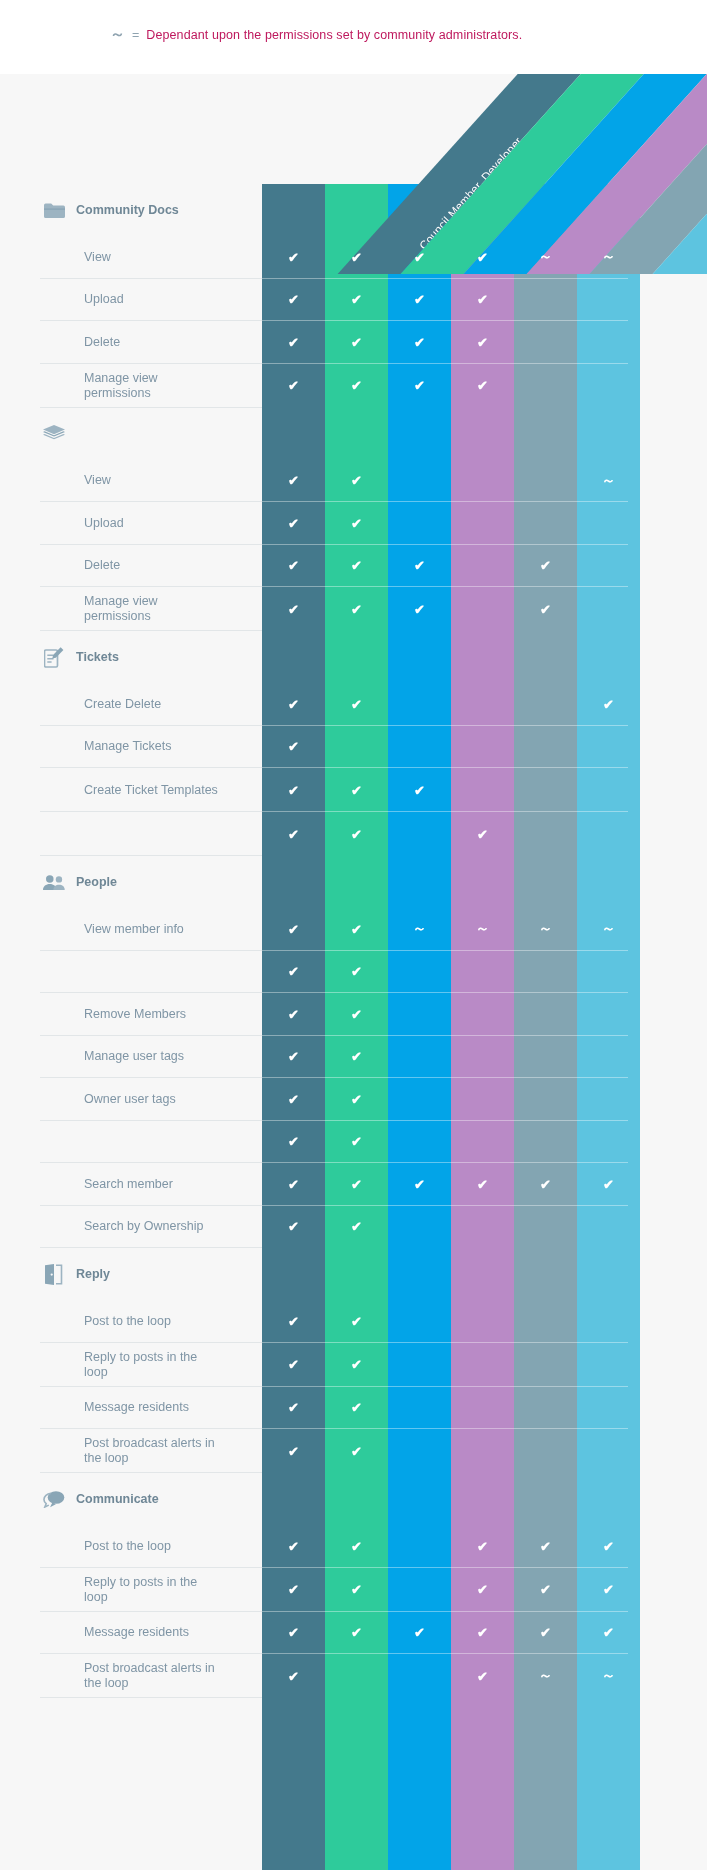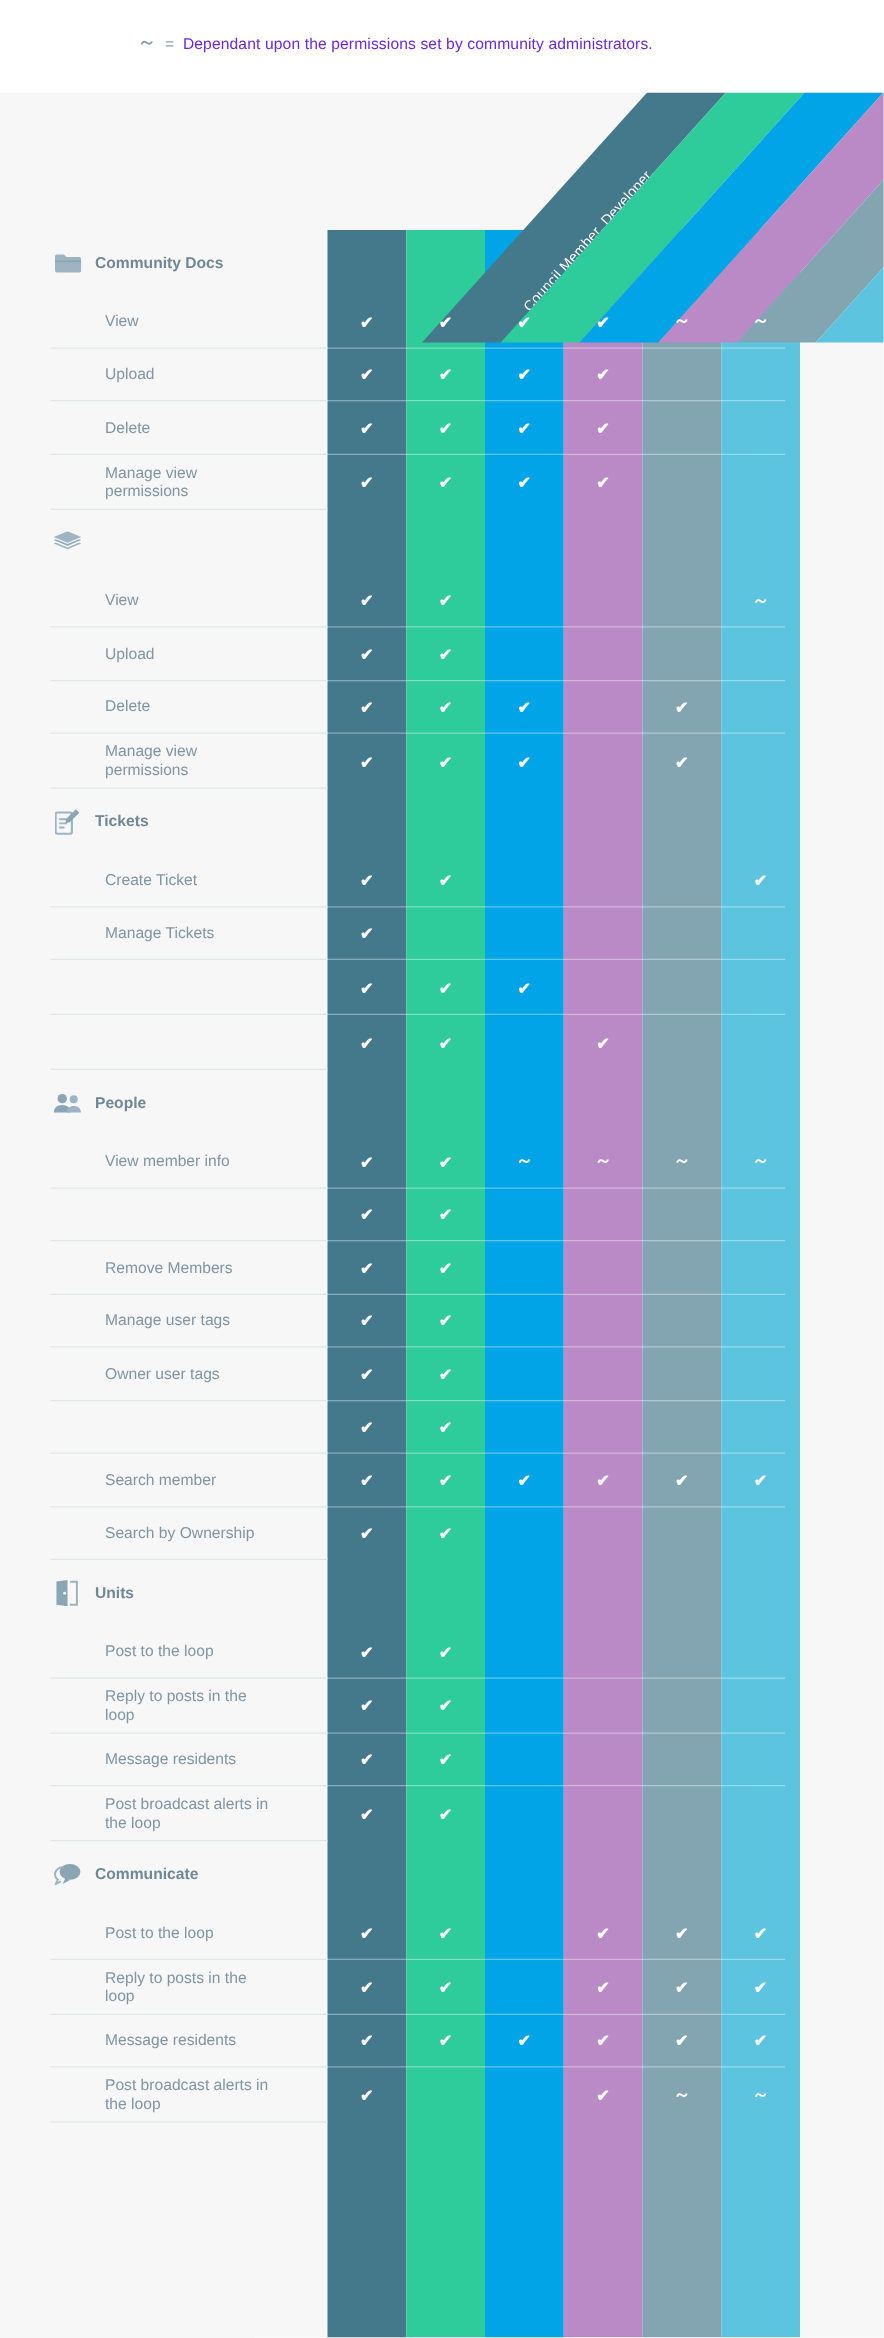--- a/index.html
+++ b/index.html
@@ -37,21 +37,21 @@
     line-height: 1;
     font-weight: 700;
     position: relative;
     top: -1px;
   }
   #legend-inner .legend-eq {
     color: #8fa3b0;
     font-size: 12.5px;
   }
   #legend-inner .legend-text {
-    color: #6d28d9;
+    color: #be185d;
     font-size: 12.5px;
     letter-spacing: .1px;
   }
 
   
   #matrix {
     position: absolute;
     left: 0;
     top: 74px;
     width: 707px;
@@ -446,21 +446,21 @@
         </div>
         <div class="row-label">Tickets</div>
         <div class="cell" style="left: 262px;"></div>
         <div class="cell" style="left: 325px;"></div>
         <div class="cell" style="left: 388px;"></div>
         <div class="cell" style="left: 451px;"></div>
         <div class="cell" style="left: 514px;"></div>
         <div class="cell" style="left: 577px;"></div>
       </div>
       <div class="row">
-        <div class="row-label">Create Ticket</div>
+        <div class="row-label">Create Delete</div>
         <div class="cell" style="left: 262px;">
           <span class="mark-check">✔</span>
         </div>
         <div class="cell" style="left: 325px;">
           <span class="mark-check">✔</span>
         </div>
         <div class="cell" style="left: 388px;"></div>
         <div class="cell" style="left: 451px;"></div>
         <div class="cell" style="left: 514px;"></div>
         <div class="cell" style="left: 577px;">
@@ -474,20 +474,21 @@
           <span class="mark-check">✔</span>
         </div>
         <div class="cell" style="left: 325px;"></div>
         <div class="cell" style="left: 388px;"></div>
         <div class="cell" style="left: 451px;"></div>
         <div class="cell" style="left: 514px;"></div>
         <div class="cell" style="left: 577px;"></div>
         <div class="row-rule"></div>
       </div>
       <div class="row tall">
+        <div class="row-label">Create Ticket Templates</div>
         <div class="cell" style="left: 262px;">
           <span class="mark-check">✔</span>
         </div>
         <div class="cell" style="left: 325px;">
           <span class="mark-check">✔</span>
         </div>
         <div class="cell" style="left: 388px;">
           <span class="mark-check">✔</span>
         </div>
         <div class="cell" style="left: 451px;"></div>
@@ -654,21 +655,21 @@
         <div class="row-rule left-only"></div>
       </div>
       <div class="row group">
         <div class="group-icon">
           <svg width="18" height="21" viewBox="0 0 18 21">
             <path fill="#8aa6b6" d="M0 1.2 9 0v21L0 19.8z"></path>
             <circle cx="6.7" cy="10.6" r="1.15" fill="#f7f7f7"></circle>
             <path fill="none" stroke="#9db4c2" stroke-width="1.6" d="M11 1.3h5.5v18.4H11"></path>
           </svg>
         </div>
-        <div class="row-label">Units</div>
+        <div class="row-label">Reply</div>
         <div class="cell" style="left: 262px;"></div>
         <div class="cell" style="left: 325px;"></div>
         <div class="cell" style="left: 388px;"></div>
         <div class="cell" style="left: 451px;"></div>
         <div class="cell" style="left: 514px;"></div>
         <div class="cell" style="left: 577px;"></div>
       </div>
       <div class="row">
         <div class="row-label">Post to the loop</div>
         <div class="cell" style="left: 262px;">

